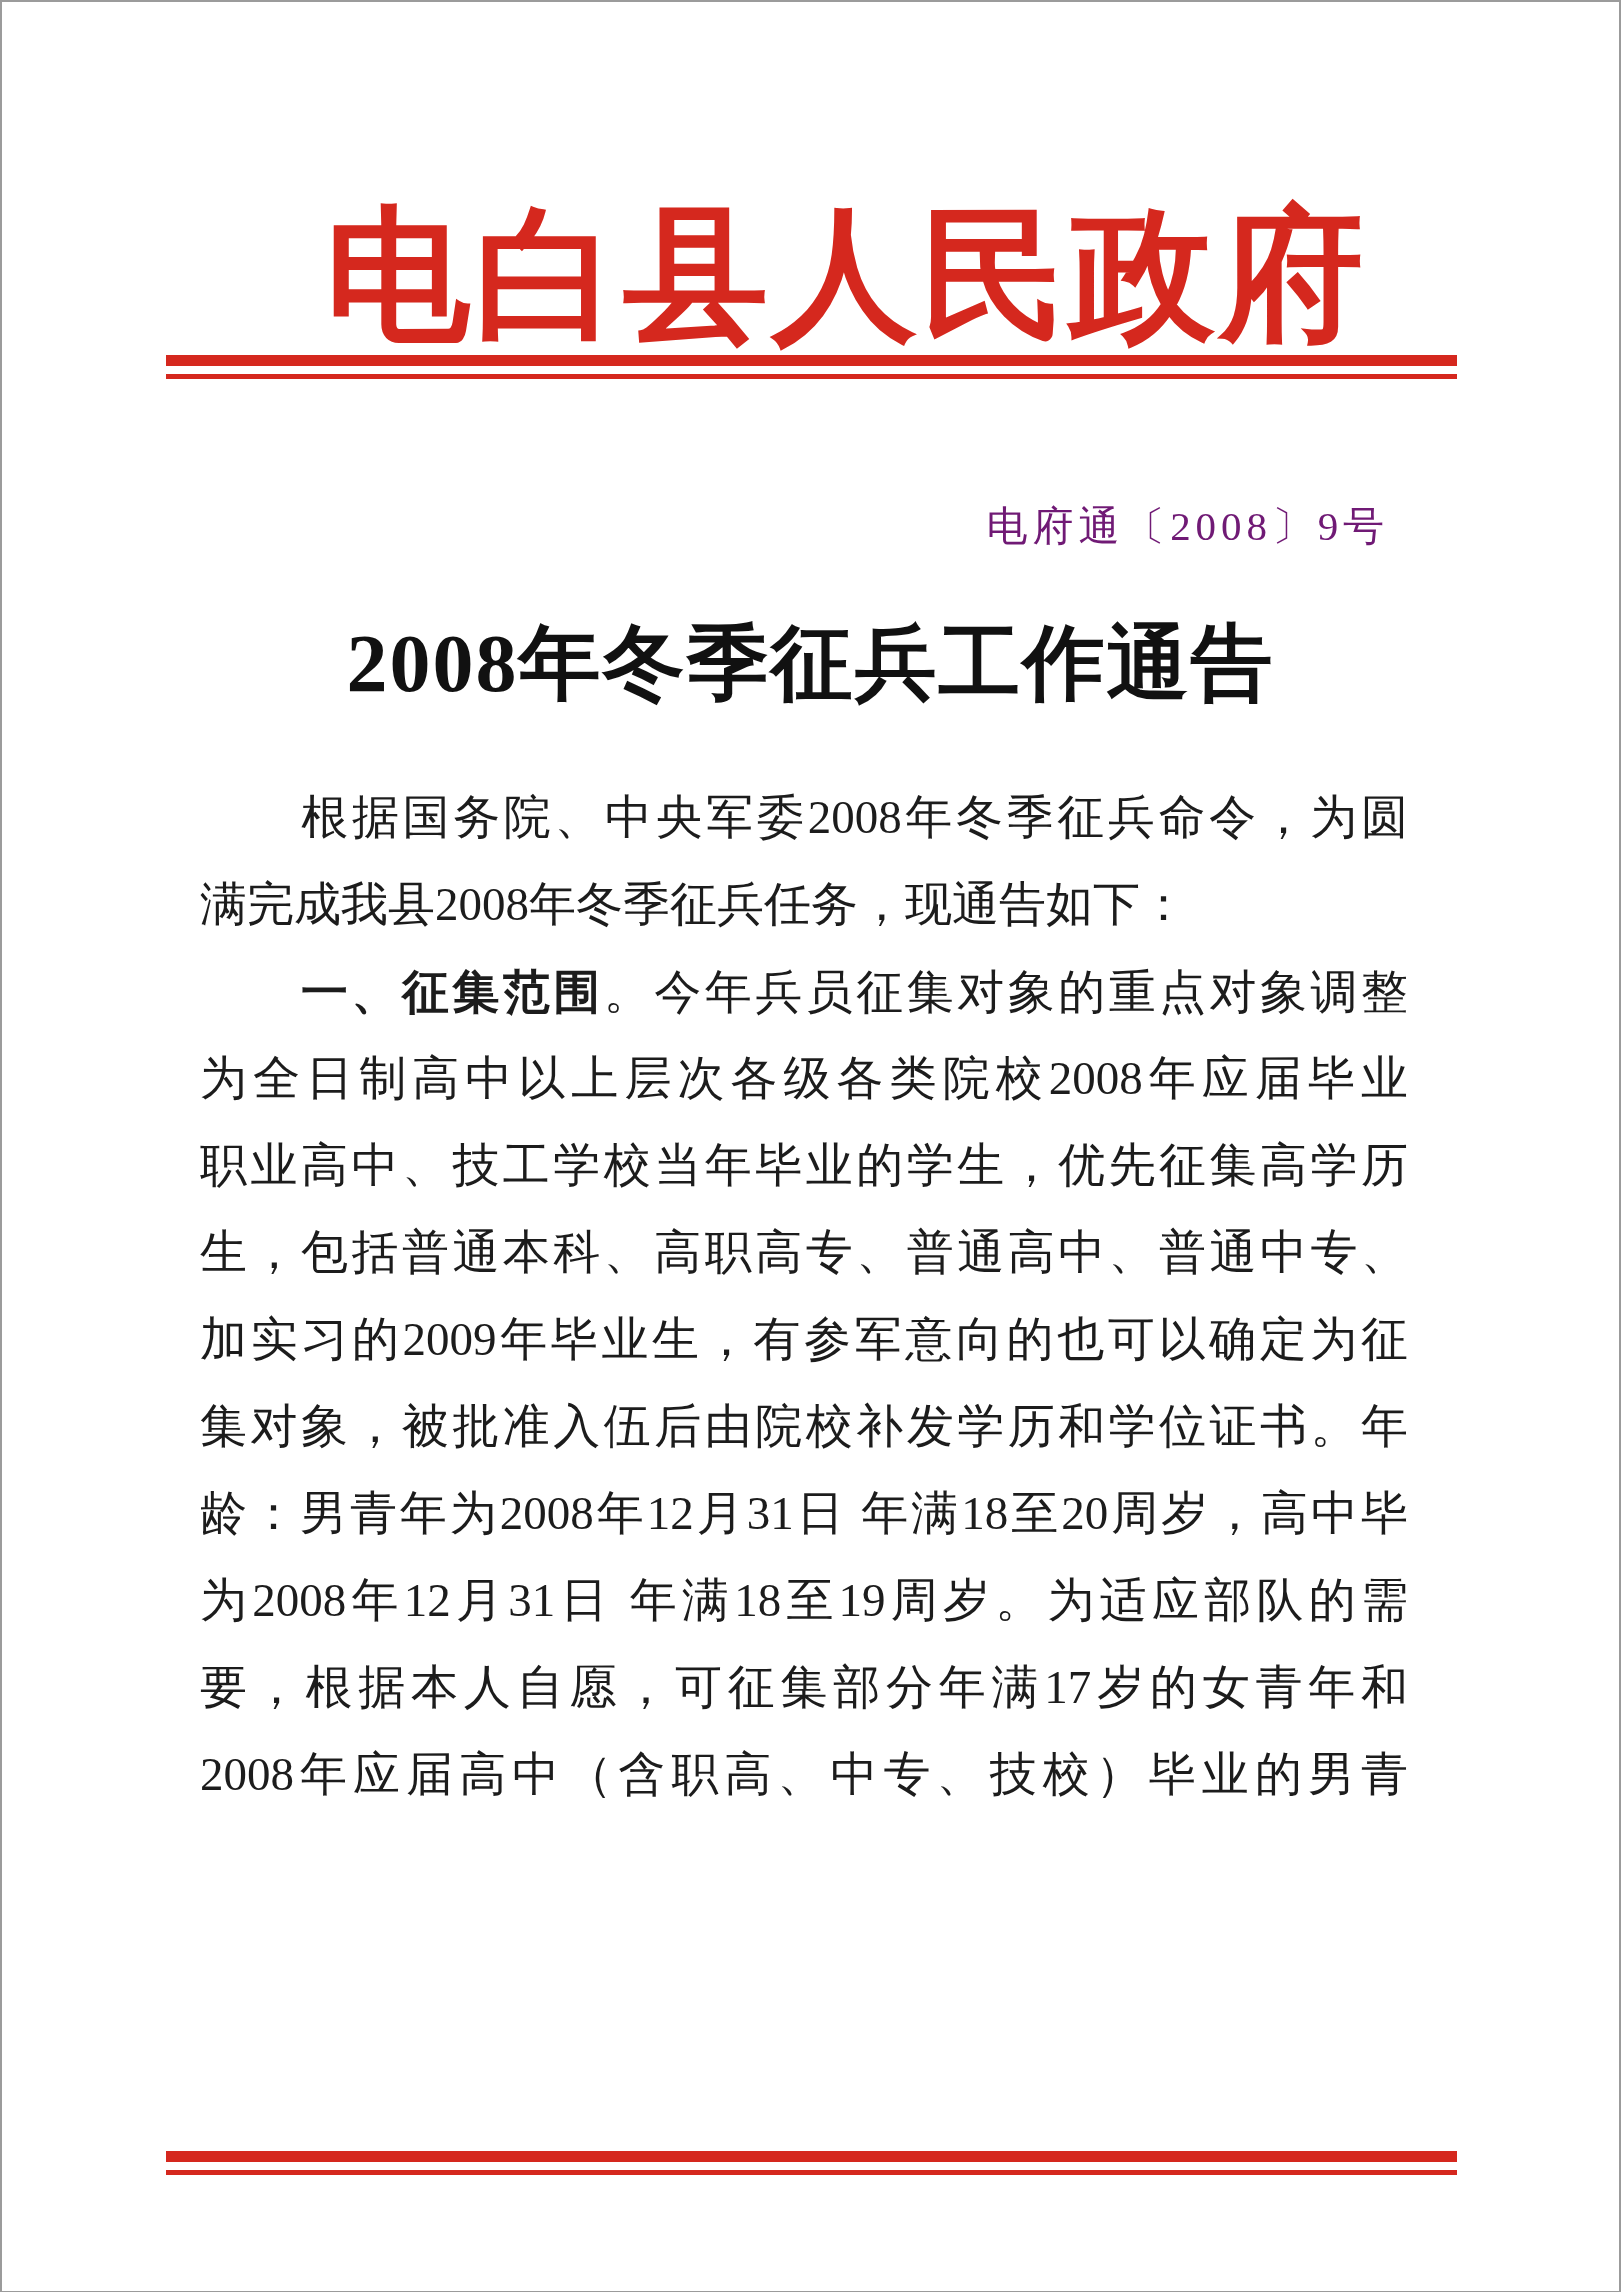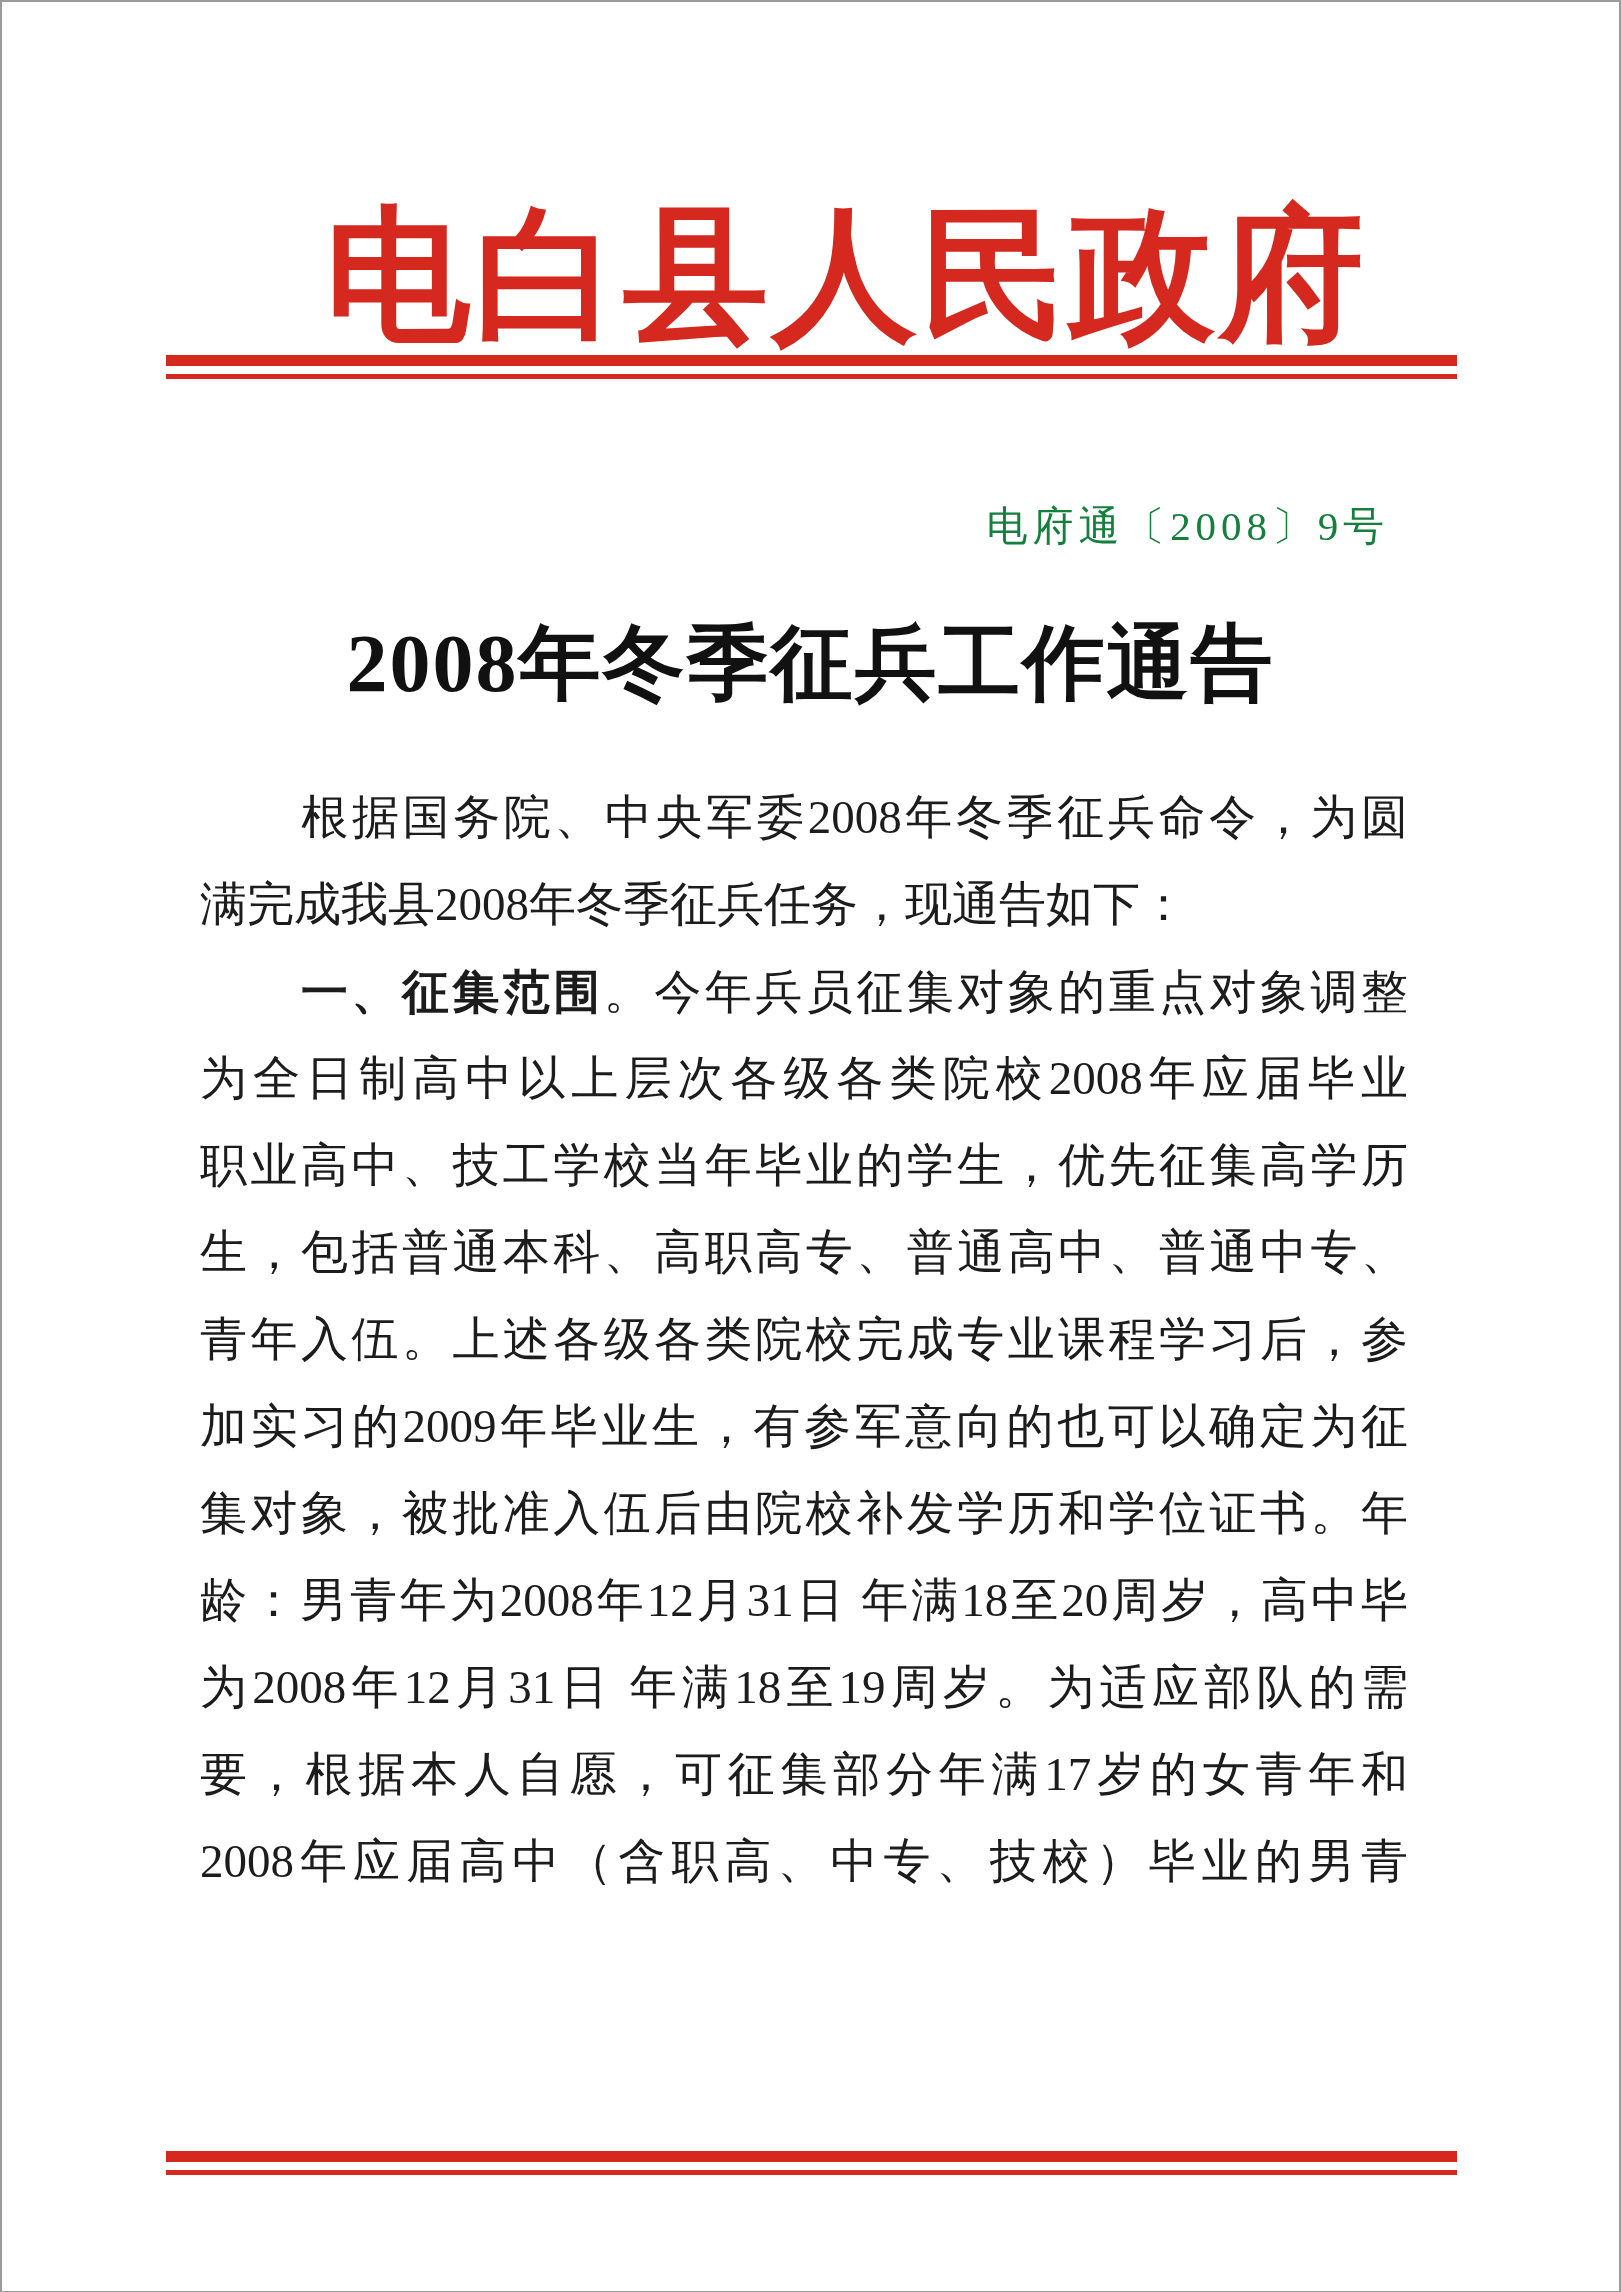--- a/index.html
+++ b/index.html
@@ -31,21 +31,21 @@
   .double-rule .bar-thick { height: 10.8px; background: var(--accent, #d5281e); }
   .double-rule .bar-gap   { height: 7.8px; background: transparent; }
   .double-rule .bar-thin  { height: 5.9px; background: var(--accent, #d5281e); }
   .rule-top    { top: 355px; }
   .rule-bottom { top: 2151px; }
   
   .doc-number {
     position: absolute; top: 502px; right: 232px;
     font-size: 41px; line-height: 1.2;
     letter-spacing: 4.9px;
-    color: #15803d;
+    color: #701a75;
     white-space: nowrap;
   }
   
   .notice-title {
     position: absolute; top: 619px; left: 0; width: 100%;
     text-align: center;
     font-size: 82px; line-height: 1.1; font-weight: 700;
     letter-spacing: 2px;
     color: #111111;
     white-space: nowrap;
@@ -88,21 +88,20 @@
 
 <div class="notice-title">2008年冬季征兵工作通告</div>
 
 <div class="body-text">
     <div class="body-line"><span>　　根据国务院、中央军委2008年冬季征兵命令，为圆</span></div>
     <div class="body-line no-just"><span>满完成我县2008年冬季征兵任务，现通告如下：</span></div>
     <div class="body-line"><span>　　</span><span class="seg-bold">一、征集范围</span><span>。今年兵员征集对象的重点对象调整</span></div>
     <div class="body-line"><span>为全日制高中以上层次各级各类院校2008年应届毕业</span></div>
     <div class="body-line"><span>职业高中、技工学校当年毕业的学生，优先征集高学历</span></div>
     <div class="body-line"><span>生，包括普通本科、高职高专、普通高中、普通中专、</span></div>
-    <div class="body-line"><span>青年入伍。上述各级各类院校完成专业课程学习后，参</span></div>
     <div class="body-line"><span>加实习的2009年毕业生，有参军意向的也可以确定为征</span></div>
     <div class="body-line"><span>集对象，被批准入伍后由院校补发学历和学位证书。年</span></div>
     <div class="body-line"><span>龄：男青年为2008年12月31日 年满18至20周岁，高中毕</span></div>
     <div class="body-line"><span>为2008年12月31日 年满18至19周岁。为适应部队的需</span></div>
     <div class="body-line"><span>要，根据本人自愿，可征集部分年满17岁的女青年和</span></div>
     <div class="body-line"><span>2008年应届高中（含职高、中专、技校）毕业的男青</span></div>
   </div>
 
 <div class="double-rule rule-bottom">
   <div class="bar-thick"></div>

